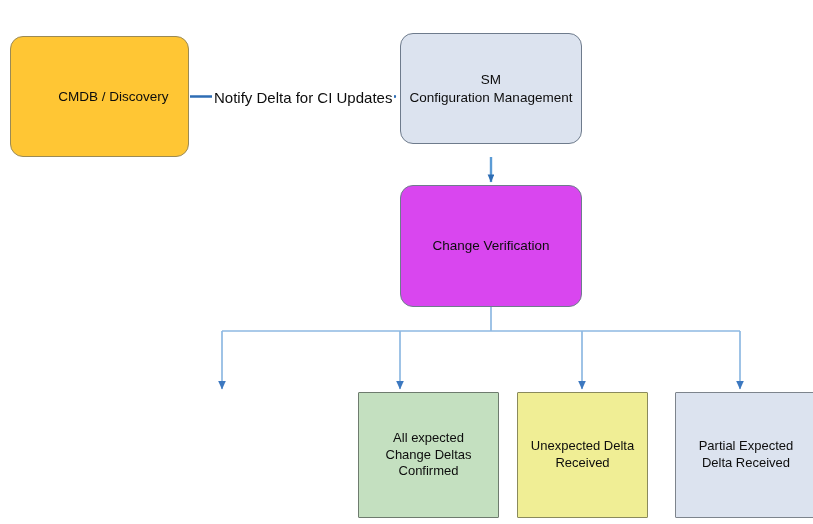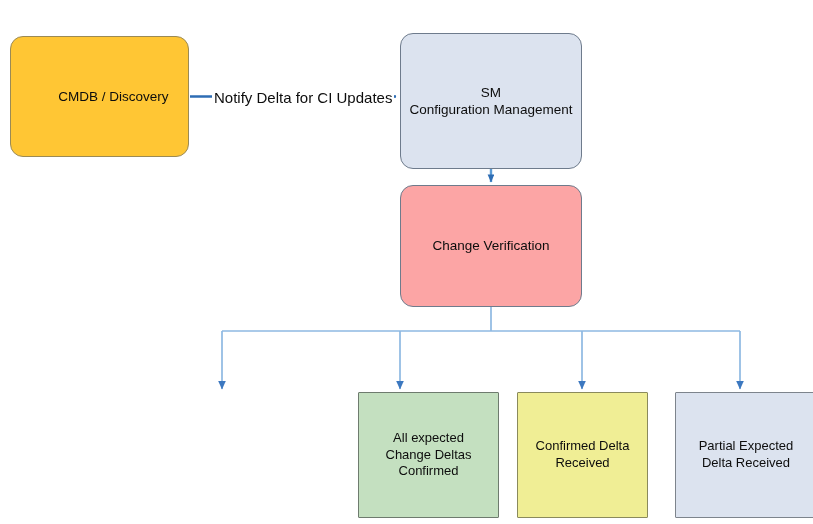--- a/index.html
+++ b/index.html
@@ -36,28 +36,28 @@
   }
   
   #node-cmdb {
     left: 10px;  top: 36px;  width: 179px; height: 121px;
     background: #FFC634;
     border: 1.3px solid #9b8a55;
     font-size: 13.5px;
     padding-left: 28px;
   }
   #node-sm {
-    left: 400px; top: 33px;  width: 182px; height: 136px;
+    left: 400px; top: 33px;  width: 182px; height: 111px;
     background: #DCE3EF;
     border: 1.3px solid #6e7b8c;
     font-size: 13.5px;
   }
   #node-change-verification {
     left: 400px; top: 185px; width: 182px; height: 122px;
-    background: #fca5a5;
+    background: #d946ef;
     border: 1.3px solid #6e7b8c;
     font-size: 13.5px;
   }
   #node-unplanned {
     left: 158px; top: 392px; width: 142px; height: 126px;
     background: #F59A14;
     border: 1.3px solid #5c5c5c;
     font-size: 13px;
     font-weight: bold;
   }
@@ -142,19 +142,19 @@
   <div class="node node-rounded" id="node-sm">SM
 Configuration Management</div>
 
   <div class="node node-rounded" id="node-change-verification">Change Verification</div>
 
 
   <div class="node node-square" id="node-all-expected">All expected
 Change Deltas
 Confirmed</div>
 
-  <div class="node node-square" id="node-unexpected">Confirmed Delta
+  <div class="node node-square" id="node-unexpected">Unexpected Delta
 Received</div>
 
   <div class="node node-square" id="node-partial">Partial Expected
 Delta Received</div>
 
 </div>
 
 </body></html>

